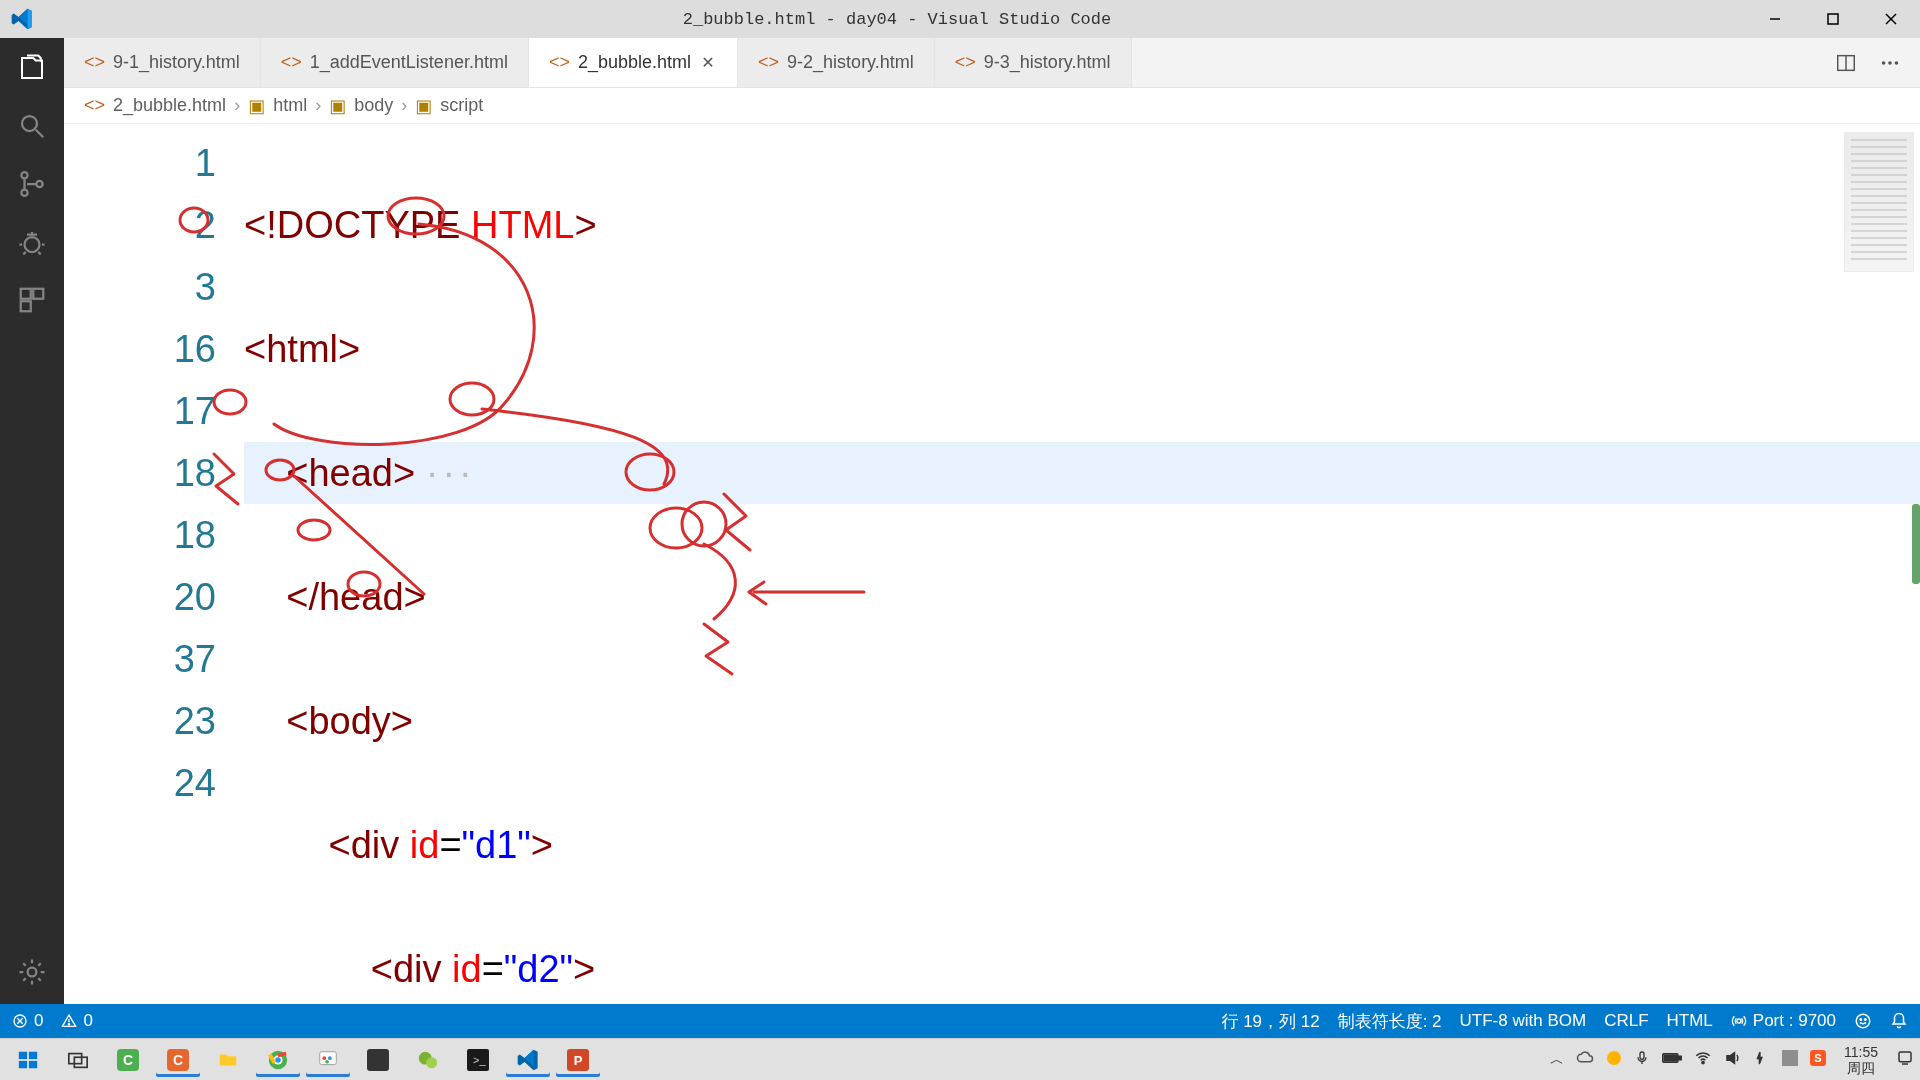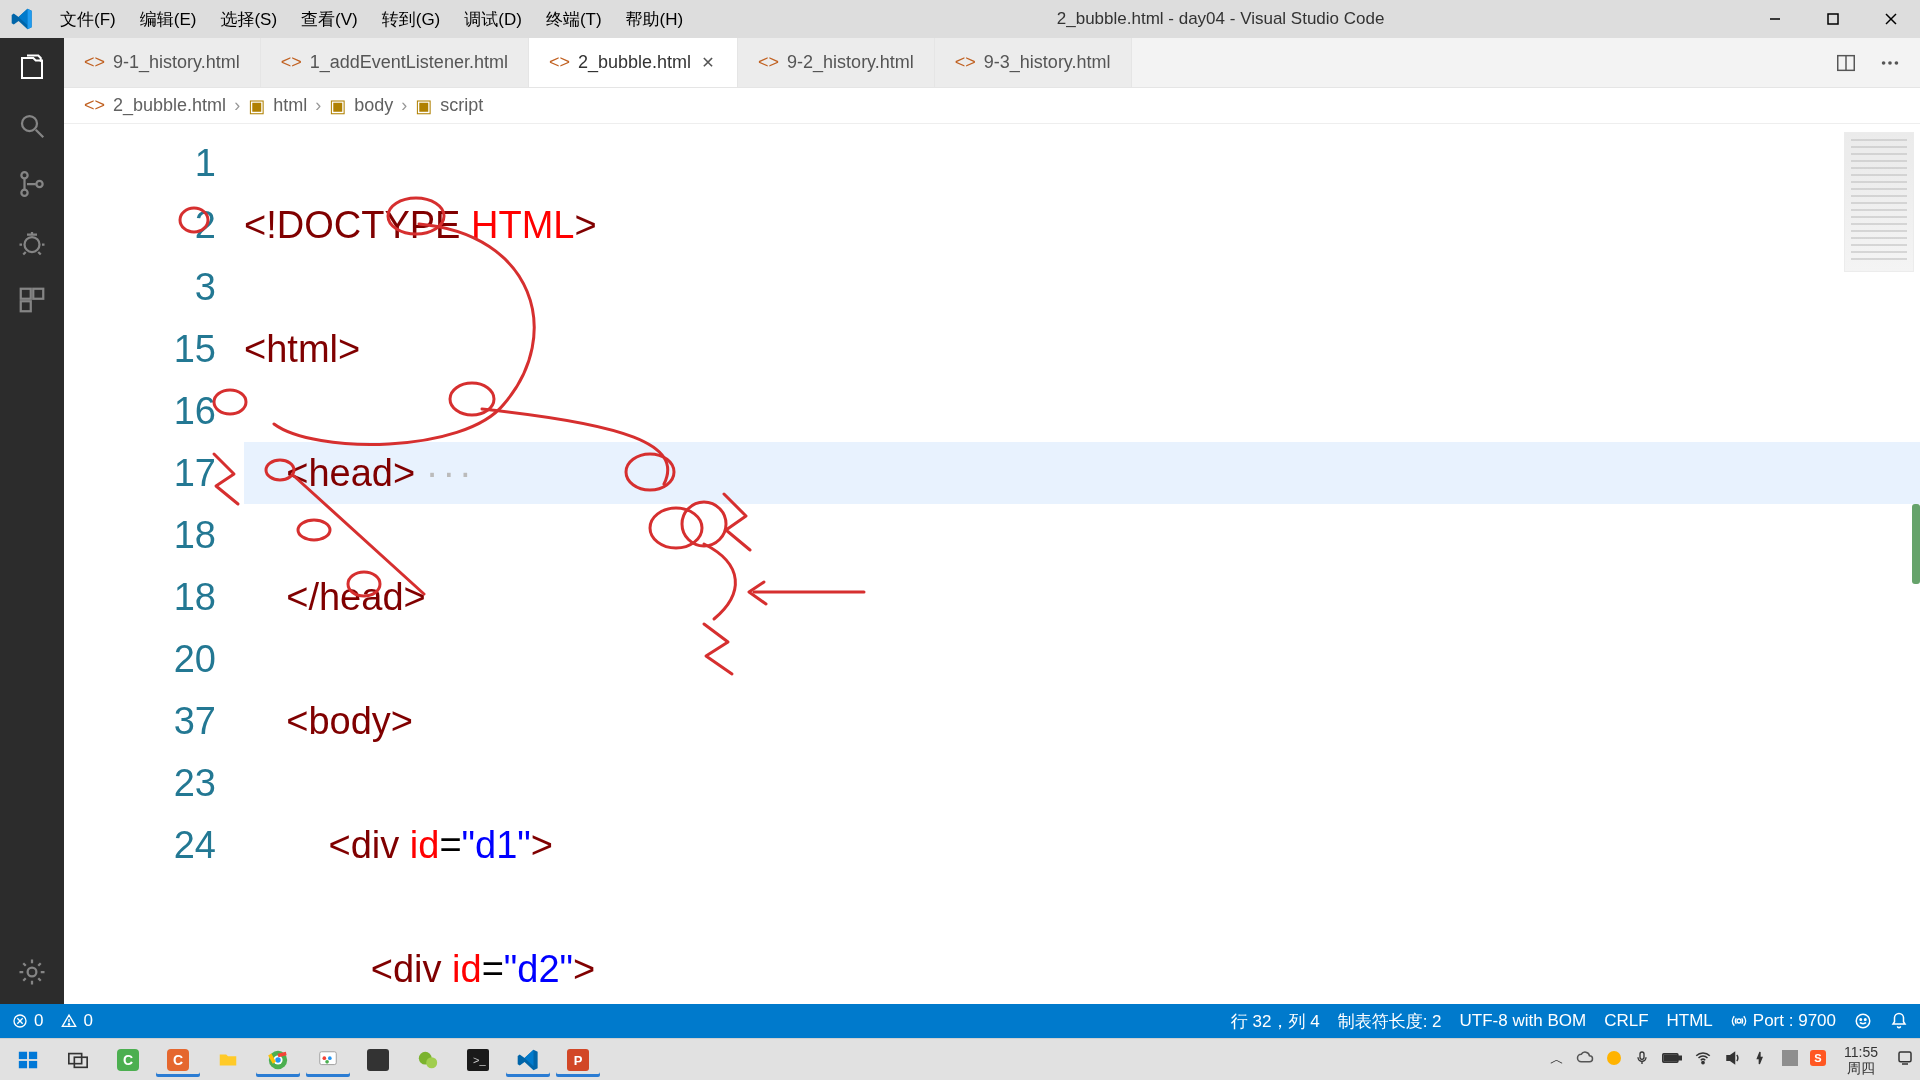--- a/index.html
+++ b/index.html
@@ -3,21 +3,21 @@
 <meta charset="utf-8">
 <style>
   * { margin: 0; padding: 0; box-sizing: border-box; font-family: "Segoe UI", "Microsoft YaHei", sans-serif; }
   html, body { width: 1920px; height: 1080px; overflow: hidden; background: #fff; }
 
   
   .title-bar { display:flex; align-items:center; height:38px; background:#dddddd; padding-left:10px; }
   .title-bar .logo { width:24px; height:24px; margin-right:14px; display:flex; align-items:center; justify-content:center; }
   .title-bar .menu { display:flex; gap:0; }
   .title-bar .menu span { padding:6px 12px; font-size:17px; color:#000; cursor:default; }
-  .title-bar .title { flex:1; text-align:center; font-size:17px; color:#333; }
+  .title-bar .title { flex:1; text-align:center; font-size:17px; color:#333;font-family:Liberation Mono, monospace; }
   .title-bar .win-btns { display:flex; }
   .title-bar .win-btns div { width:58px; height:38px; display:flex; align-items:center; justify-content:center; }
 
   
   .main { display:flex; height: calc(100% - 38px - 34px - 42px); }
 
   
   .activity { width:64px; background:#2c2c2c; display:flex; flex-direction:column; align-items:center; padding-top:12px; gap:22px; }
   .activity .act-item { width:36px; height:36px; display:flex; align-items:center; justify-content:center; color:#858585; }
   .activity .act-item.active { color:#fff; }
@@ -72,30 +72,20 @@
 </head>
 <body>
 
 <div class="title-bar">
   <div class="logo">
     <svg class="ic-svg" width="22" height="22" viewBox="0 0 32 32">
         <path fill="#0065A9" d="M30 4l-6-3-13 12L4 8 1 10v12l3 2 7-5 13 12 6-3V4z"></path>
         <path fill="#007ACC" d="M24 1L11 13l13 12V1z"></path>
         <path fill="#1F9CF0" d="M24 1l6 3v24l-6 3V1z"></path>
       </svg>
-  </div>
-  <div class="menu">
-    <span>文件(F)</span>
-    <span>编辑(E)</span>
-    <span>选择(S)</span>
-    <span>查看(V)</span>
-    <span>转到(G)</span>
-    <span>调试(D)</span>
-    <span>终端(T)</span>
-    <span>帮助(H)</span>
   </div>
   <div class="title">2_bubble.html - day04 - Visual Studio Code</div>
   <div class="win-btns">
     <div>
         <svg width="14" height="14">
           <line x1="2" y1="7" x2="12" y2="7" stroke="#000" stroke-width="1.5"></line>
         </svg>
       </div>
     <div>
         <svg width="14" height="14">
@@ -209,21 +199,20 @@
       <span style="color:#b08000">▣</span>
       <span>script</span>
     </div>
 
     <div class="editor-wrap">
       <div class="gutter-and-code">
         <div class="gutter">
           <div class="gl">1</div>
           <div class="gl">2</div>
           <div class="gl">3</div>
-          <div class="gl">15</div>
           <div class="gl">16</div>
           <div class="gl">17</div>
           <div class="gl">18</div>
           <div class="gl">18</div>
           <div class="gl">20</div>
           <div class="gl">37</div>
           <div class="gl">23</div>
           <div class="gl">24</div>
         </div>
         <div class="code">
@@ -298,21 +287,21 @@
   </div>
   <div class="seg">
     <svg width="16" height="16" viewBox="0 0 24 24" fill="none" stroke="#fff" stroke-width="2">
         <path d="M12 3 L22 20 H2 Z"></path>
         <line x1="12" y1="9" x2="12" y2="14"></line>
         <circle cx="12" cy="17" r="1" fill="#fff"></circle>
       </svg>
     <span>0</span>
   </div>
   <div class="spacer"></div>
-  <div class="seg">行 32，列 4</div>
+  <div class="seg">行 19，列 12</div>
   <div class="seg">制表符长度: 2</div>
   <div class="seg">UTF-8 with BOM</div>
   <div class="seg">CRLF</div>
   <div class="seg">HTML</div>
   <div class="seg">
     <svg width="16" height="16" viewBox="0 0 24 24" fill="none" stroke="#fff" stroke-width="2">
         <circle cx="12" cy="12" r="3"></circle>
         <path d="M5 5c-4 4-4 10 0 14M19 5c4 4 4 10 0 14M8 8c-2 2-2 6 0 8M16 8c2 2 2 6 0 8"></path>
       </svg>
     <span>Port : 9700</span>

